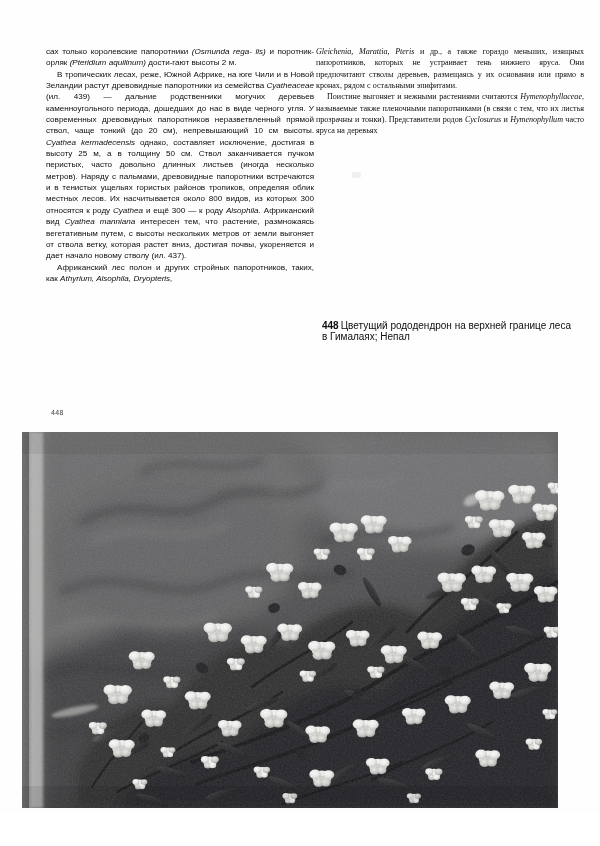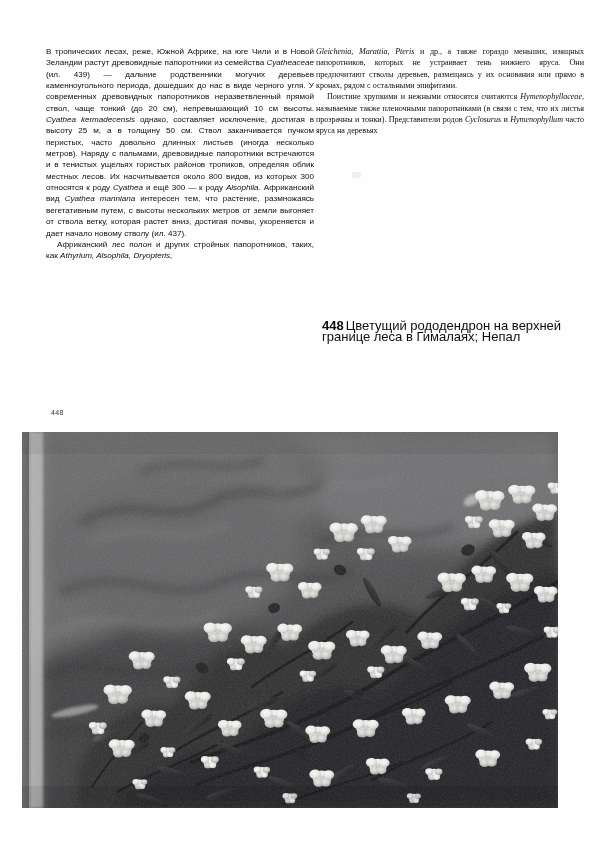--- a/index.html
+++ b/index.html
@@ -35,21 +35,21 @@
   .para + .para { text-indent: 11px; }
 
   .sci { font-style: italic; }
 
   
   #caption {
     position: absolute;
     left: 322px;
     top: 320px;
     width: 250px;
-    font-size: 13px;
+    font-size: 10px;
     line-height: 11.2px;
     color: #0d0d0d;
   }
   #caption .capnum {
     font-weight: bold;
     margin-right: 2px;
   }
 
   
   #folio {
@@ -89,27 +89,28 @@
     left: 0; top: 812px; width: 600px; height: 34px;
     background: #ffffff;
   }
 </style>
 </head>
 <body>
 
 <div id="page">
 
   <div class="column" id="col-left">
+    <p class="para"><span>сах только королевские папоротники </span><span class="sci">(Osmunda rega-</span><span> </span><span class="sci">lis)</span><span> и поротник-орляк </span><span class="sci">(Pteridium aquilinum)</span><span> дости-гают высоты 2 м.</span></p>
     <p class="para"><span>В тропических лесах, реже, Южной Африке, на юге Чили и в Новой Зеландии растут древовидные папоротники из семейства </span><span class="sci">Cyatheaceae</span><span> (ил. 439) — дальние родственники могучих деревьев каменноугольного периода, дошедших до нас в виде черного угля. У современных древовидных папоротников неразветвленный прямой ствол, чаще тонкий (до 20 см), непревышающий 10 см высоты. </span><span class="sci">Cyathea kermadecensis</span><span> однако, составляет исключение, достигая в высоту 25 м, а в толщину 50 см. Ствол заканчивается пучком перистых, часто довольно длинных листьев (иногда несколько метров). Наряду с пальмами, древовидные папоротники встречаются и в тенистых ущельях гористых районов тропиков, определяя облик местных лесов. Их насчитывается около 800 видов, из которых 300 относятся к роду </span><span class="sci">Cyathea</span><span> и ещё 300 — к роду </span><span class="sci">Alsophila</span><span>. Африканский вид </span><span class="sci">Cyathea manniana</span><span> интересен тем, что растение, размножаясь вегетативным путем, с высоты нескольких метров от земли выгоняет от ствола ветку, которая растет вниз, достигая почвы, укореняется и дает начало новому стволу (ил. 437).</span></p>
     <p class="para"><span>Африканский лес полон и других стройных папоротников, таких, как </span><span class="sci">Athyrium, Alsophila, Dryopteris,</span></p>
   </div>
 
   <div class="column" id="col-right">
     <p class="para"><span class="sci">Gleichenia, Marattia, Pteris</span><span> и др., а также гораздо меньших, изящных папоротников, которых не устраивает тень нижнего яруса. Они предпочитают стволы деревьев, размещаясь у их основания или прямо в кронах, рядом с остальными эпифитами.</span></p>
-    <p class="para"><span>Поистине хрупкими и нежными относятся считаются </span><span class="sci">Hymenophyllaceae</span><span>, называемые также пленочными папоротниками (в связи с тем, что их листья прозрачны и тонки). Представители родов </span><span class="sci">Cyclosurus</span><span> и </span><span class="sci">Hymenophyllum</span><span> часто яруса на деревьях</span></p>
+    <p class="para"><span>Поистине выгоняет и нежными растениями считаются </span><span class="sci">Hymenophyllaceae</span><span>, называемые также пленочными папоротниками (в связи с тем, что их листья прозрачны и тонки). Представители родов </span><span class="sci">Cyclosurus</span><span> и </span><span class="sci">Hymenophyllum</span><span> часто яруса на деревьях</span></p>
   </div>
 
   <div id="caption">
     <span class="capnum">448</span><span>Цветущий рододендрон на верхней границе леса в Гималаях; Непал</span>
   </div>
 
   <div id="folio">448</div>
 
   <div id="photo">
     <svg viewBox="0 0 536 376" preserveAspectRatio="none">

